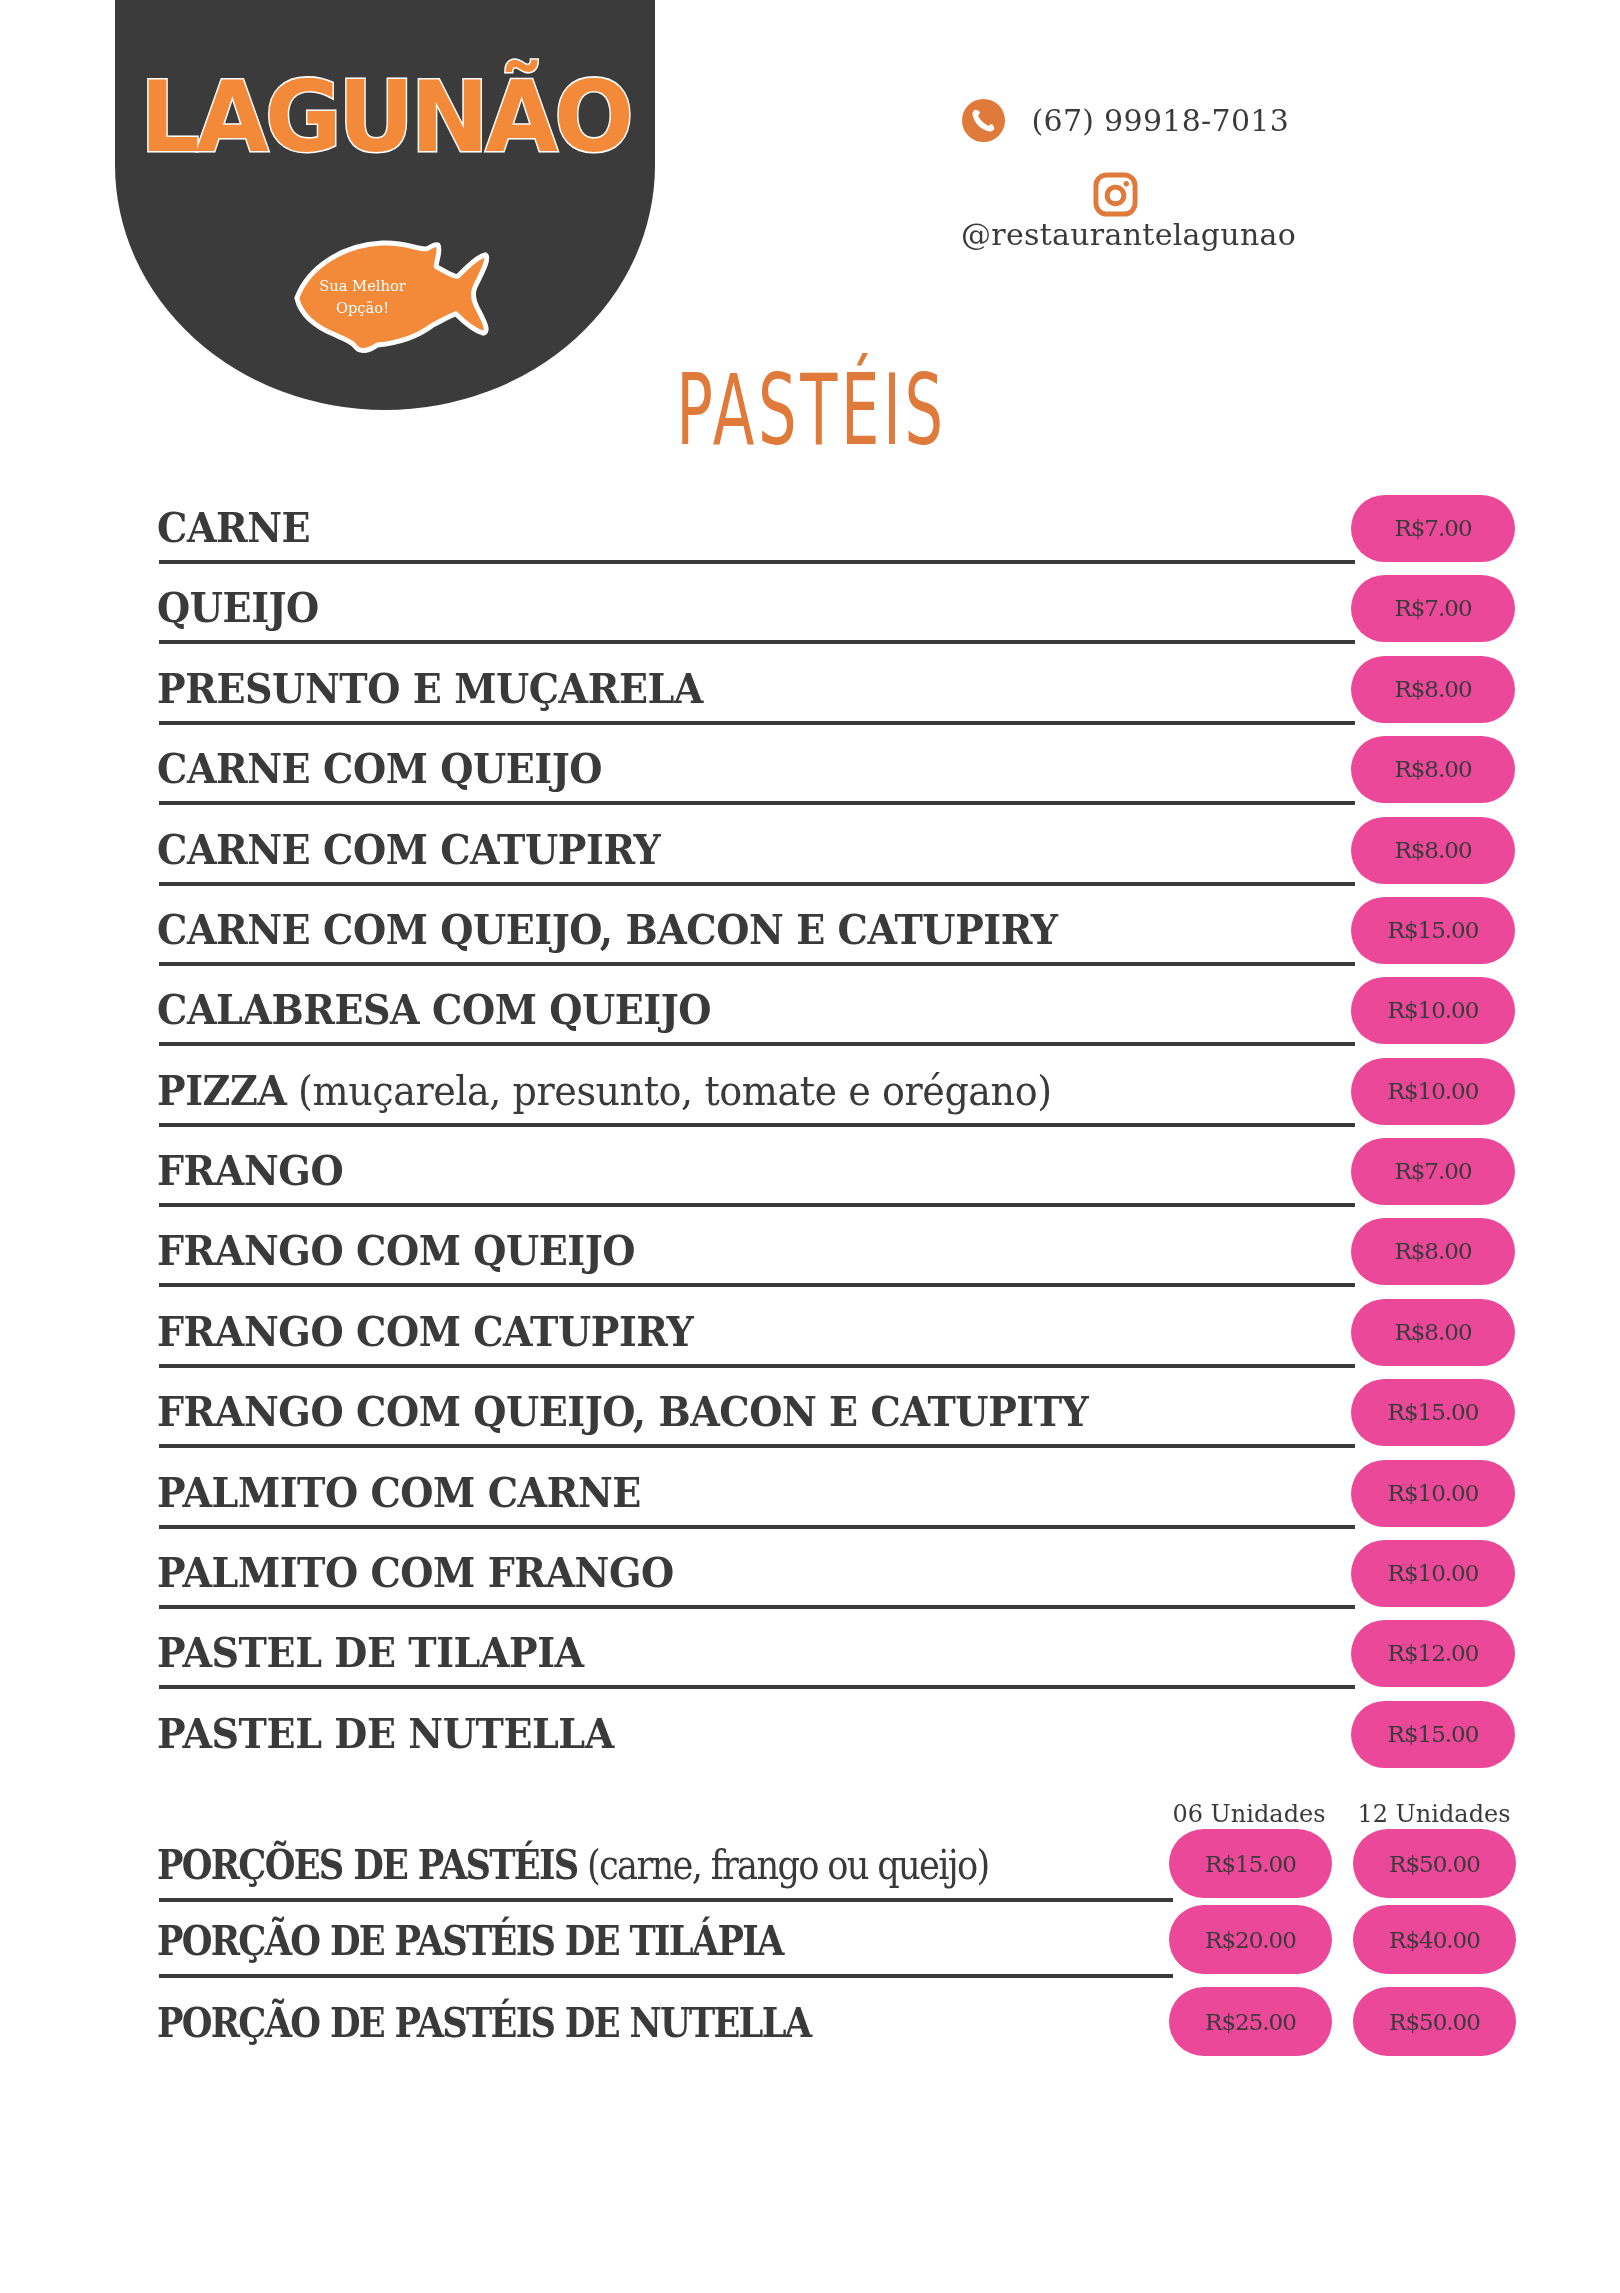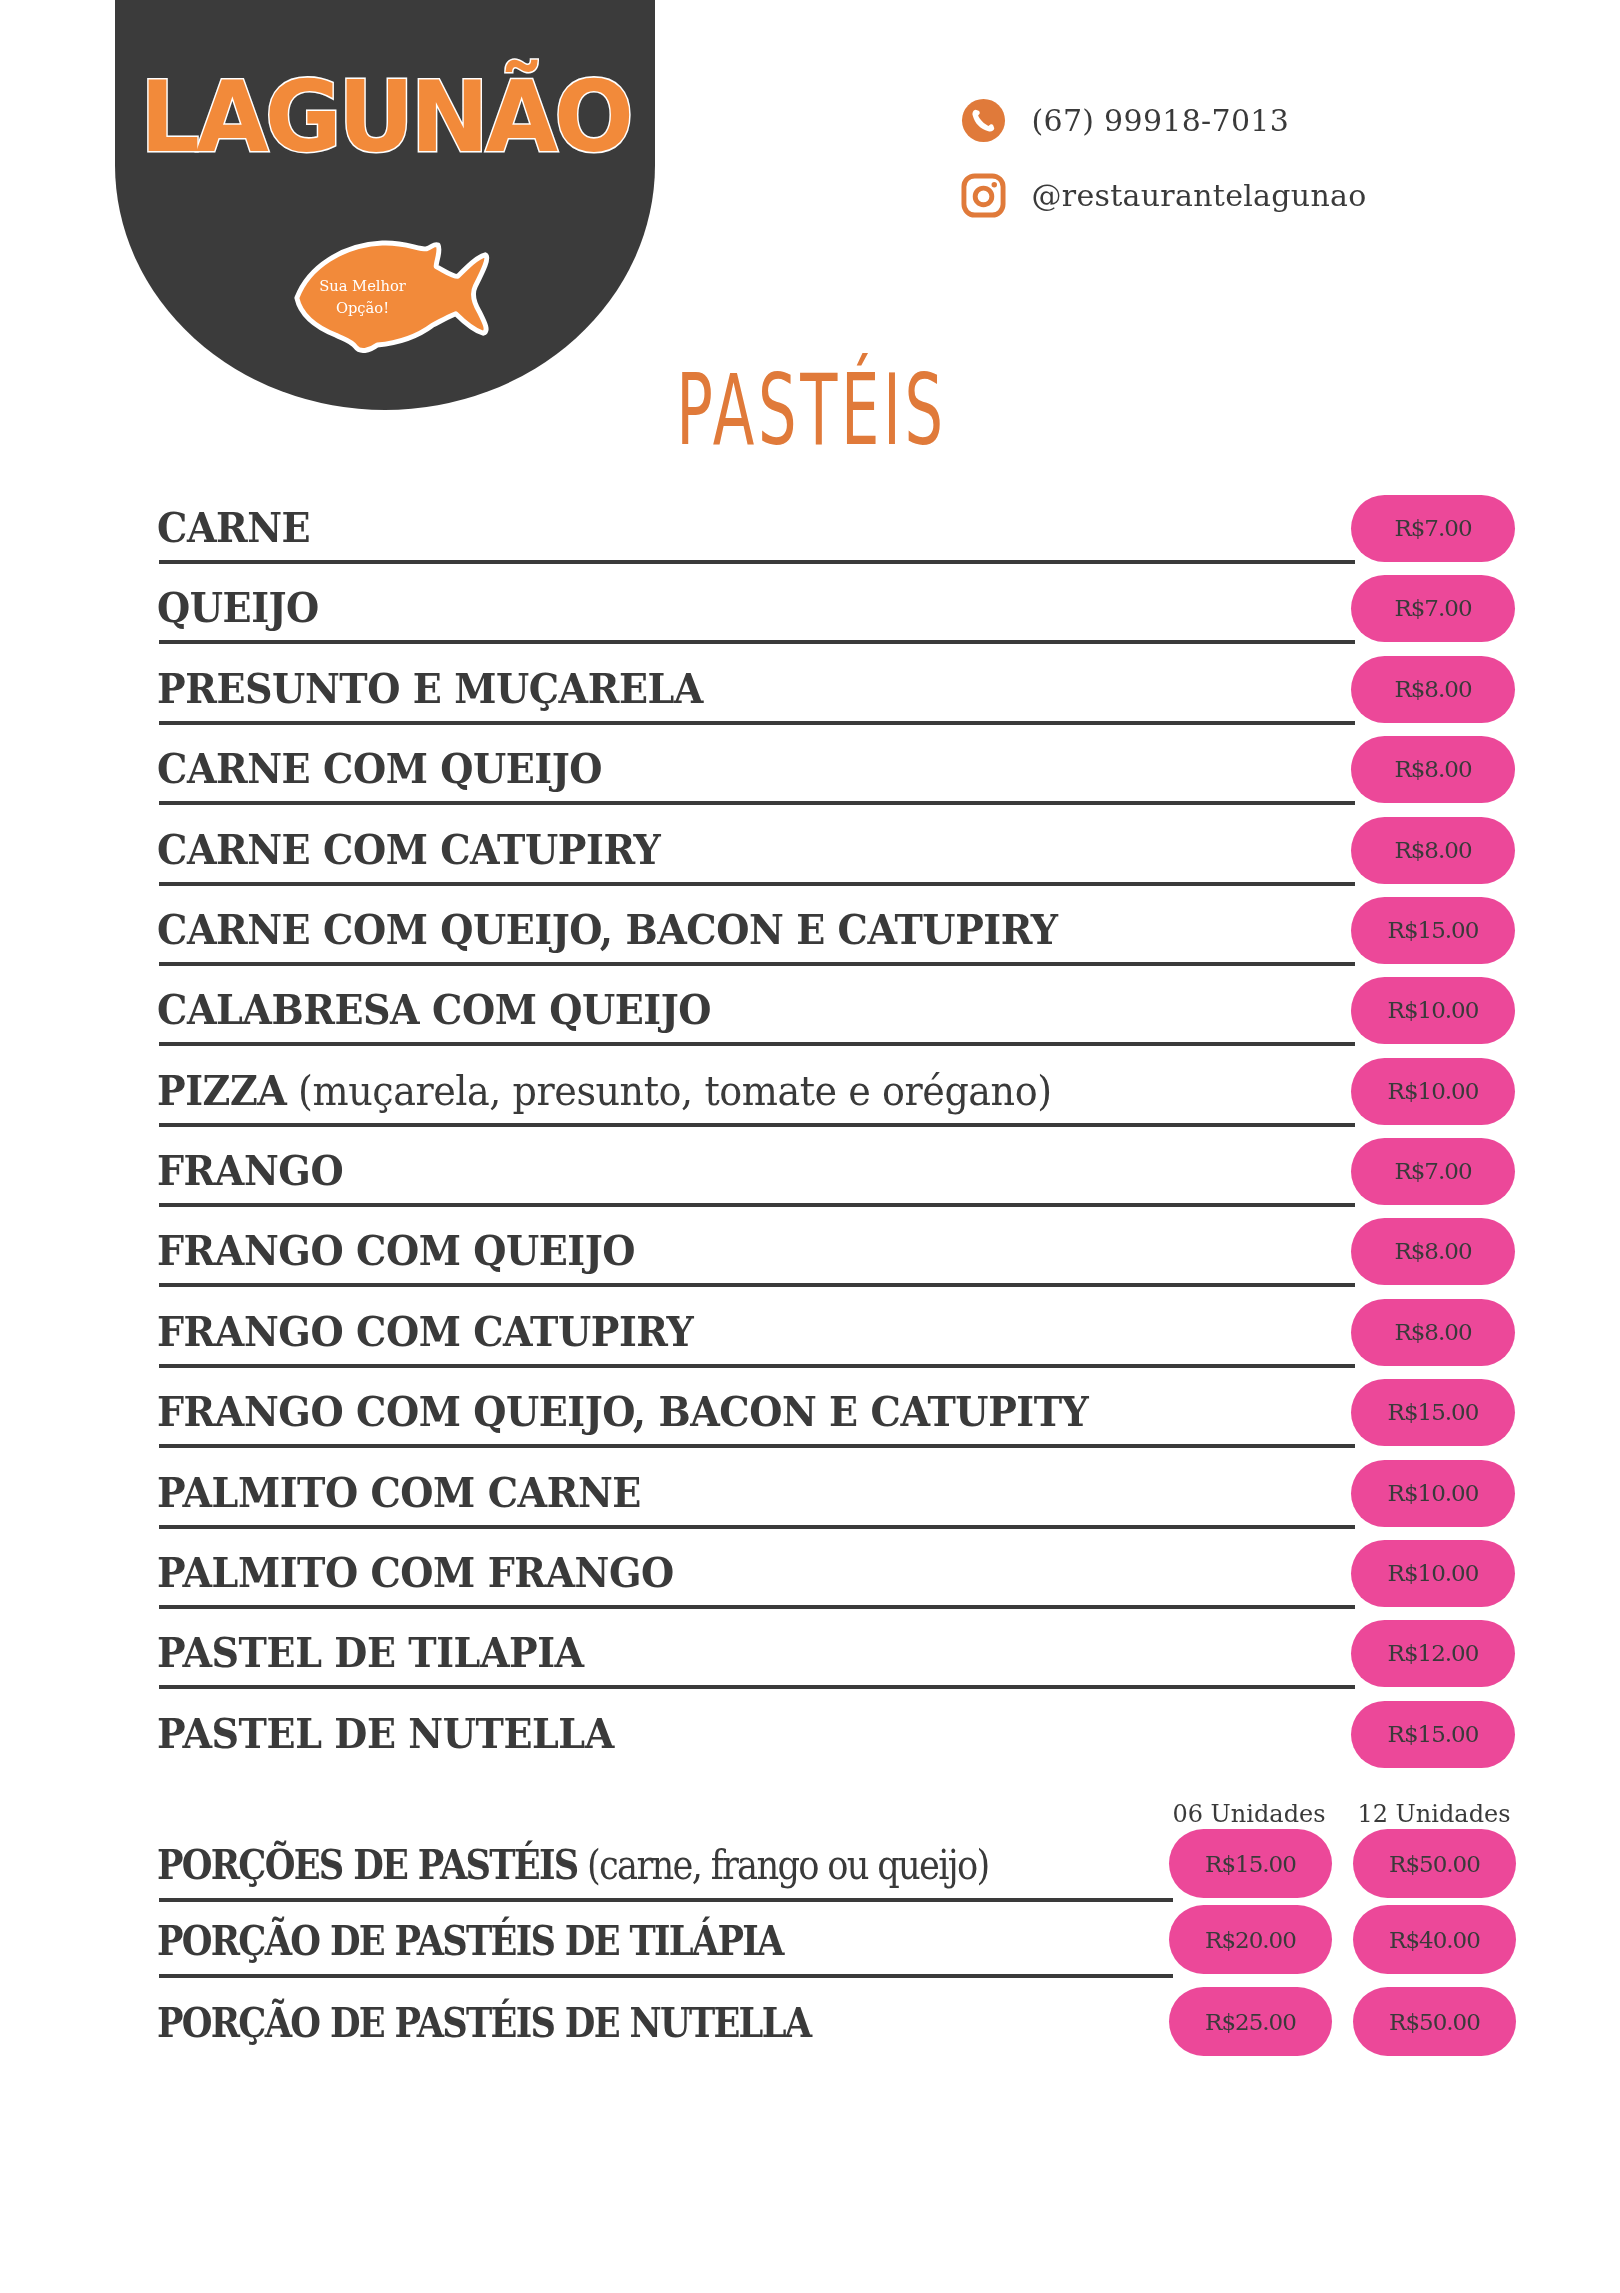--- a/index.html
+++ b/index.html
@@ -66,21 +66,21 @@
 
 <div class="abs contact" style="top:97px;align-items:center;">
   <span class="icon">
     <svg width="45" height="45" viewBox="0 0 46 46">
       <circle cx="23" cy="23" r="22" fill="#e07a3a"></circle>
       <path d="M15 12 C 13 12, 11 15, 12 18 C 14 26, 20 32, 28 34 C 31 35, 34 33, 34 31 L 33 28 C 32.5 27, 31 26.5, 30 27 L 28 28.5 C 24 27, 19 22, 17.5 18 L 19 16 C 19.5 15, 19 13.5, 18 13 Z" fill="#ffffff"></path>
     </svg>
   </span>
   <span class="txt">(67) 99918-7013</span>
 </div>
-<div class="abs contact" style="top:172px;">
+<div class="abs contact" style="top:172px;flex-direction:column;">
   <span class="icon">
     <svg width="45" height="45" viewBox="0 0 46 46">
       <rect x="3" y="3" width="40" height="40" rx="11" fill="none" stroke="#e07a3a" stroke-width="5"></rect>
       <circle cx="23" cy="24" r="8.5" fill="none" stroke="#e07a3a" stroke-width="5"></circle>
       <circle cx="34" cy="12" r="2.8" fill="#e07a3a"></circle>
     </svg>
   </span>
   <span class="txt">@restaurantelagunao</span>
 </div>
 

